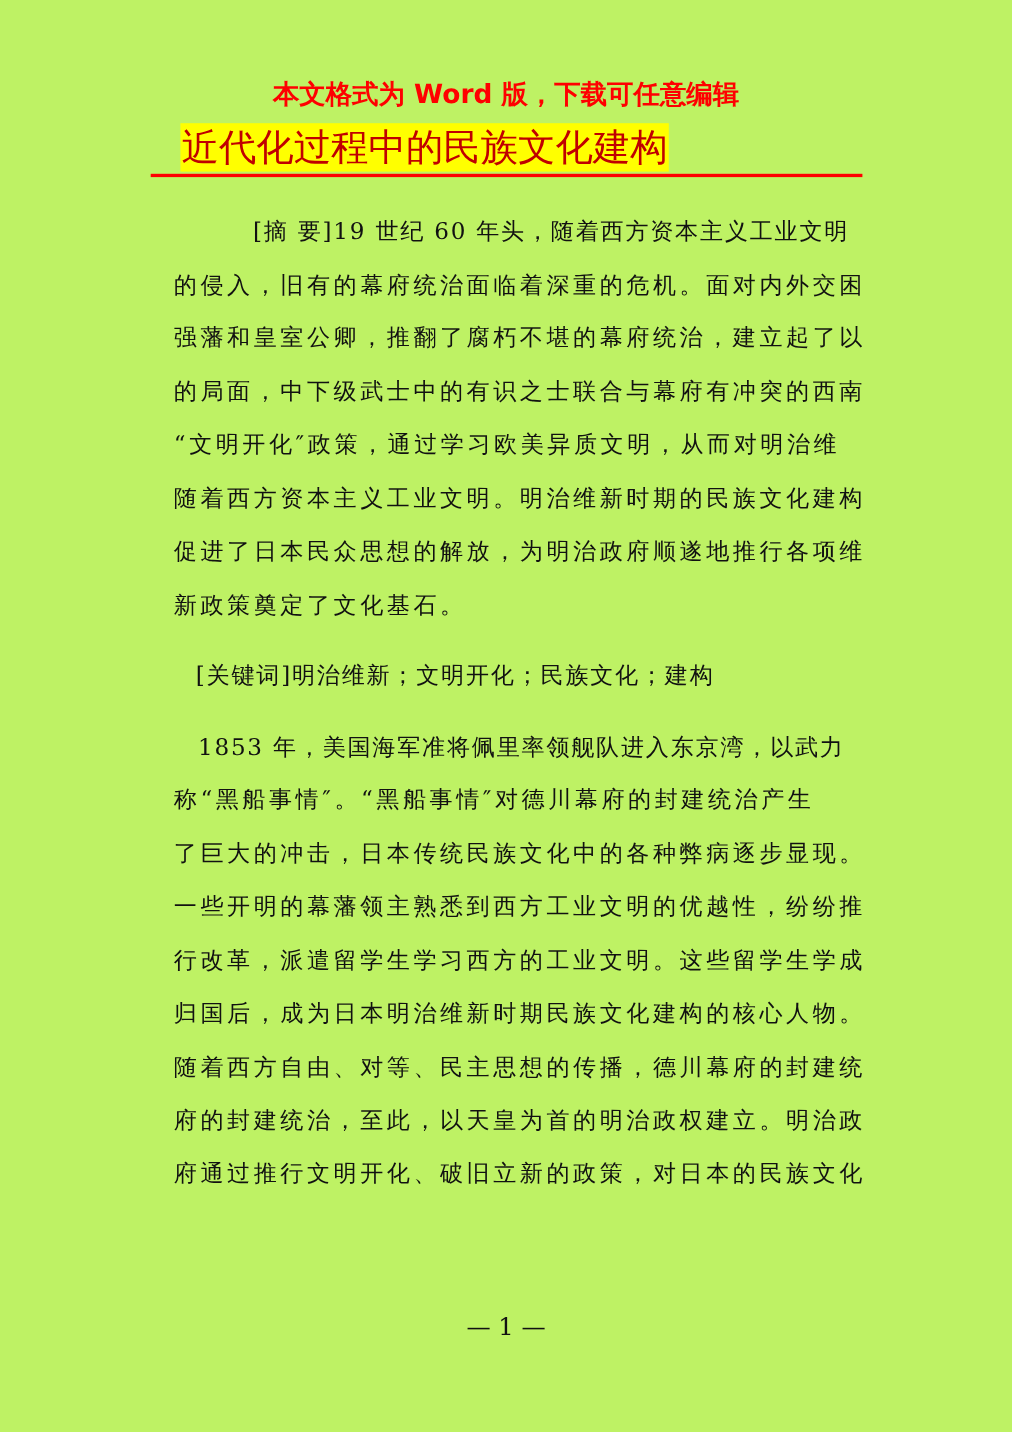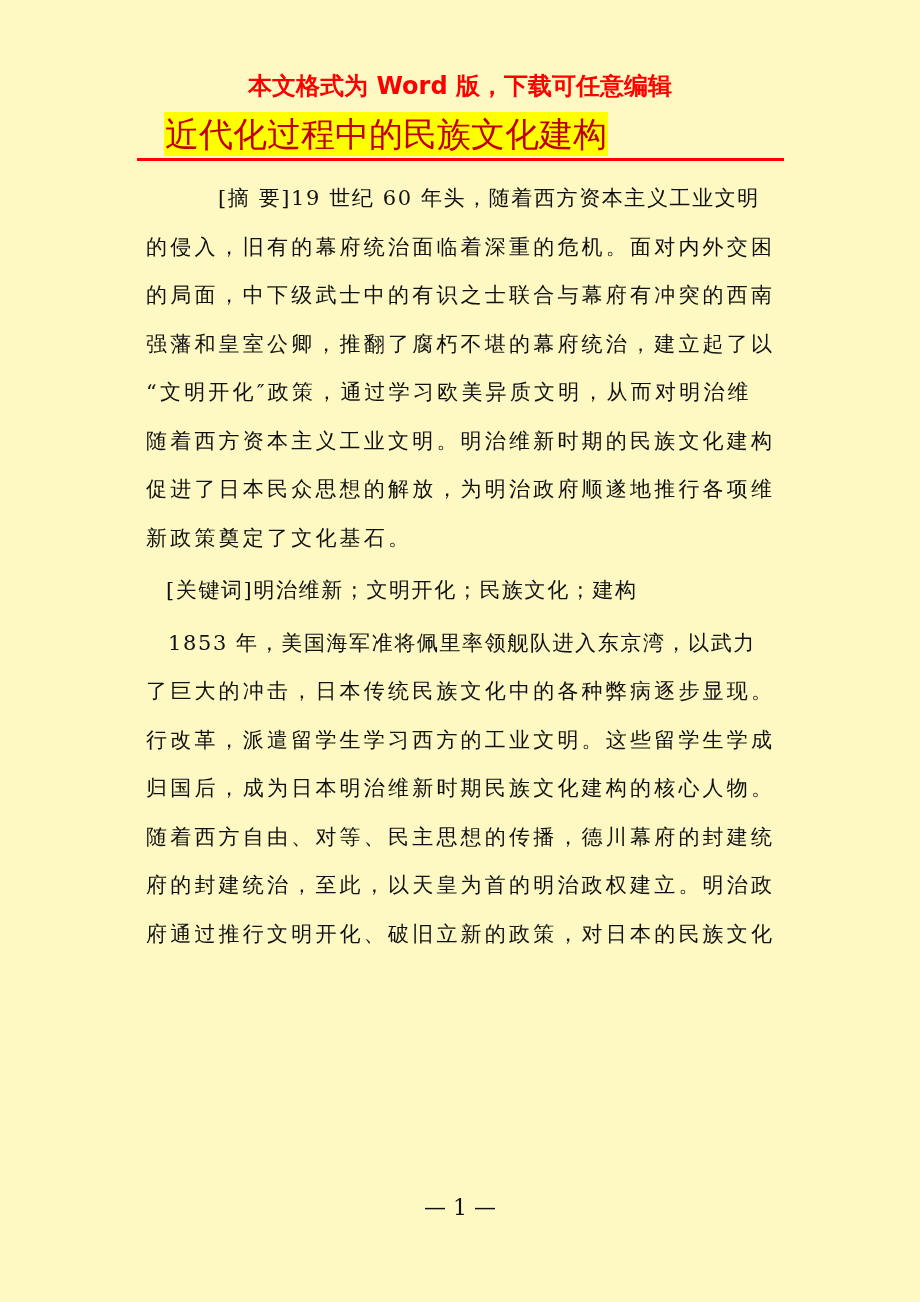--- a/index.html
+++ b/index.html
@@ -1,35 +1,35 @@
 <!DOCTYPE html>
 <html><head>
 <meta charset="utf-8">
 <style>
   html, body { margin: 0; padding: 0; background: #ffffff; }
   body { width: 920px; height: 1302px; position: relative; overflow: hidden; }
-  .page { position: absolute; left: 0; top: 0; width: 920px; height: 1302px; background: #fef9c3; }
+  .page { position: absolute; left: 0; top: 0; width: 920px; height: 1302px; background: #bef264; }
   .banner {
     position: absolute; left: 0; top: 66px; width: 920px; text-align: center;
     color: #ff0000; font-family: "DejaVu Sans", "Liberation Sans", sans-serif;
     font-weight: bold; font-size: 24px; line-height: 40px; letter-spacing: 0px;
   }
   .title-wrap { position: absolute; left: 0; top: 112px; width: 772px; text-align: center; }
   .title {
     display: inline-block; background: #ffff00; color: #c00000;
     font-family: "DejaVu Sans", "Liberation Sans", sans-serif;
     font-size: 34px; line-height: 44px; padding: 0 1px; letter-spacing: 0px;
   }
   .rule { position: absolute; left: 137px; top: 158px; width: 647px; height: 3px; background: #ff0000; }
   .body {
     position: absolute; left: 142px; top: 170px; width: 640px;
     font-family: "DejaVu Serif", "Liberation Serif", serif; color: #111;
     font-size: 21px; line-height: 48.5px;
   }
-  .body p { margin: 4px; text-align: justify; text-align-last: left; }
+  .body p { margin: 16px; text-align: justify; text-align-last: left; }
   .line { display: block; white-space: nowrap; letter-spacing: 3.2px; }
   .line.tight { letter-spacing: 1.6px; }
   .indent-abs { padding-left: 72px; }
   .indent-kw { padding-left: 20px; }
   .indent-p { padding-left: 22px; }
   .footer {
     position: absolute; left: 0; top: 1193px; width: 920px; text-align: center;
     font-family: "DejaVu Serif", "Liberation Serif", serif; font-size: 22px; color: #111; line-height: 30px;
   }
 </style>
@@ -43,33 +43,35 @@
   <div class="title-wrap">
     <span class="title">近代化过程中的民族文化建构</span>
   </div>
 
   <div class="rule"></div>
 
   <div class="body">
     <p>
       <span class="line indent-abs tight">[摘  要]19 世纪 60 年头，随着西方资本主义工业文明</span>
       <span class="line">的侵入，旧有的幕府统治面临着深重的危机。面对内外交困</span>
+      <span class="line">强藩和皇室公卿，推翻了腐朽不堪的幕府统治，建立起了以</span>
       <span class="line">的局面，中下级武士中的有识之士联合与幕府有冲突的西南</span>
-      <span class="line">强藩和皇室公卿，推翻了腐朽不堪的幕府统治，建立起了以</span>
       <span class="line">“文明开化″政策，通过学习欧美异质文明，从而对明治维</span>
       <span class="line">随着西方资本主义工业文明。明治维新时期的民族文化建构</span>
       <span class="line">促进了日本民众思想的解放，为明治政府顺遂地推行各项维</span>
       <span class="line">新政策奠定了文化基石。</span>
     </p>
     <p>
       <span class="line indent-kw tight">[关键词]明治维新；文明开化；民族文化；建构</span>
     </p>
     <p>
       <span class="line indent-p tight">1853 年，美国海军准将佩里率领舰队进入东京湾，以武力</span>
+      <span class="line">称“黑船事情″。“黑船事情″对德川幕府的封建统治产生</span>
       <span class="line">了巨大的冲击，日本传统民族文化中的各种弊病逐步显现。</span>
+      <span class="line">一些开明的幕藩领主熟悉到西方工业文明的优越性，纷纷推</span>
       <span class="line">行改革，派遣留学生学习西方的工业文明。这些留学生学成</span>
       <span class="line">归国后，成为日本明治维新时期民族文化建构的核心人物。</span>
       <span class="line">随着西方自由、对等、民主思想的传播，德川幕府的封建统</span>
       <span class="line">府的封建统治，至此，以天皇为首的明治政权建立。明治政</span>
       <span class="line">府通过推行文明开化、破旧立新的政策，对日本的民族文化</span>
     </p>
   </div>
 
   <div class="footer">— 1 —</div>
 </div>

